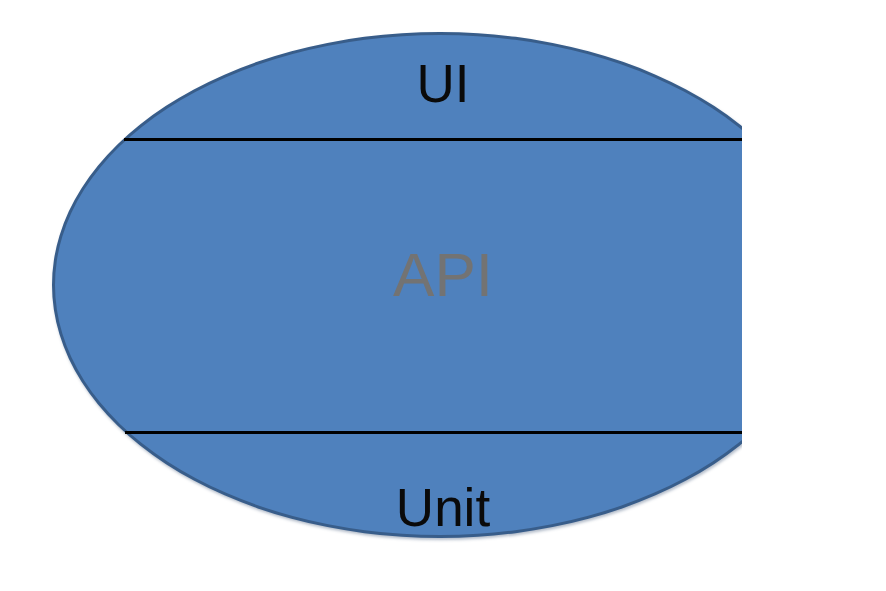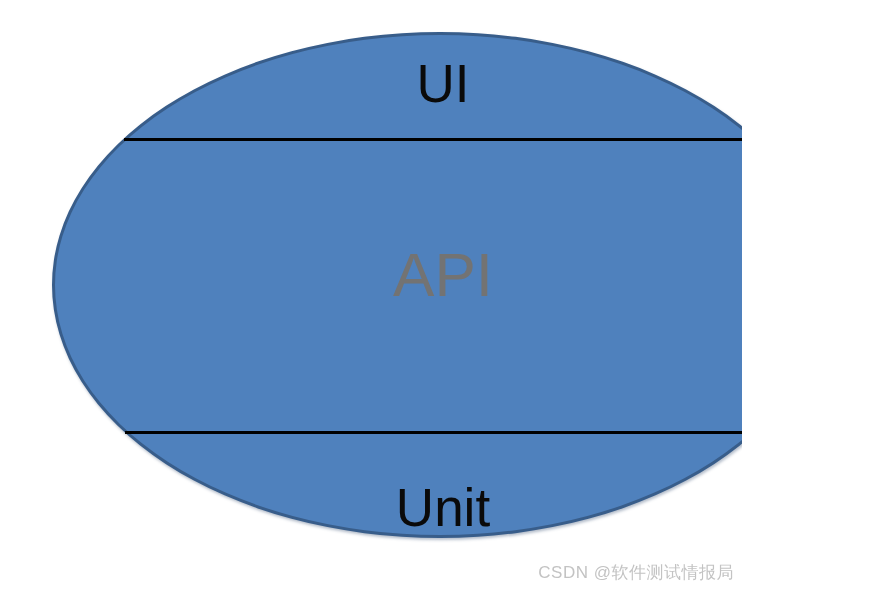--- a/index.html
+++ b/index.html
@@ -86,15 +86,14 @@
 
   <div class="divider top-line"></div>
   <div class="divider bottom-line"></div>
 
   <div class="band-label label-ui">UI</div>
 
   <div class="band-label label-api">API</div>
 
   <div class="band-label label-unit">Unit</div>
 
-  <div class="watermark">CSDN @软件测试情报局</div>
 
 </div>
 
 </body></html>

